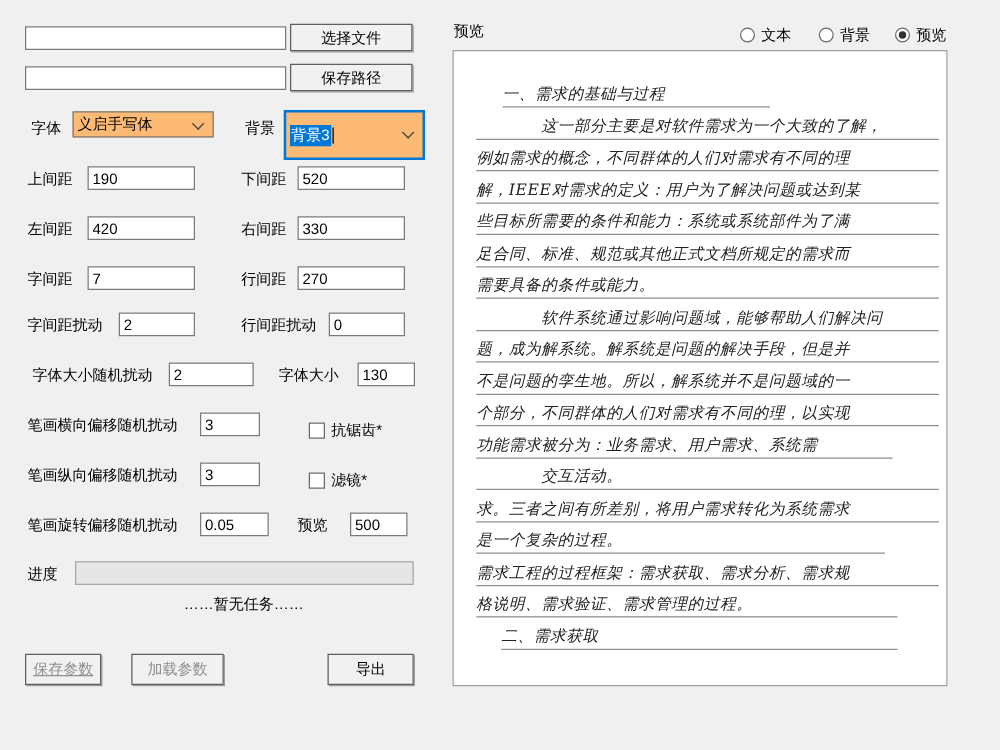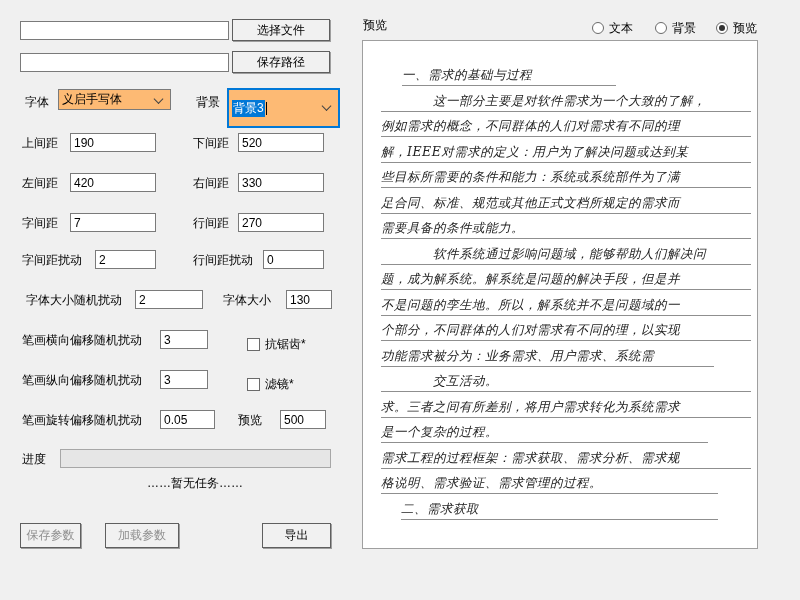--- a/index.html
+++ b/index.html
@@ -45,21 +45,21 @@
   .l-linegapj{left:193px;top:253px;} .i-linegapj{left:263px;top:250px;width:53px;}
   .l-fsj{left:26px;top:293px;} .i-fsj{left:135px;top:290px;width:60px;}
   .l-fs{left:223px;top:293px;} .i-fs{left:270px;top:290px;width:38px;margin-left:16px;}
   .l-sxj{left:22px;top:333px;} .i-sxj{left:160px;top:330px;width:40px;}
   .cb-aa{left:247px;top:338px;} .l-aa{left:265px;top:337px;}
   .l-syj{left:22px;top:373px;} .i-syj{left:160px;top:370px;width:40px;}
   .cb-filter{left:247px;top:378px;} .l-filter{left:265px;top:377px;}
   .l-srj{left:22px;top:413px;} .i-srj{left:160px;top:410px;width:47px;}
   .l-pv{left:238px;top:413px;} .i-pv{left:280px;top:410px;width:38px;}
   .l-progress{left:22px;top:452px;text-align:center;}
-  .b-sp{left:20px;top:523px;width:61px;height:25px;}
+  .b-sp{left:20px;top:523px;width:61px;height:25px;text-decoration:underline;}
   .b-lp{left:105px;top:523px;width:74px;height:25px;}
   .b-export{left:262px;top:523px;width:69px;height:25px;}
   .l-pvtitle{left:363px;top:18px;}
   .r1{left:592px;top:22px;} .rl1{left:609px;top:21px;}
   .r2{left:655px;top:22px;} .rl2{left:672px;top:21px;}
   .r3{left:716px;top:22px;} .rl3{left:733px;top:21px;}
 </style>
 </head>
 <body>
 

